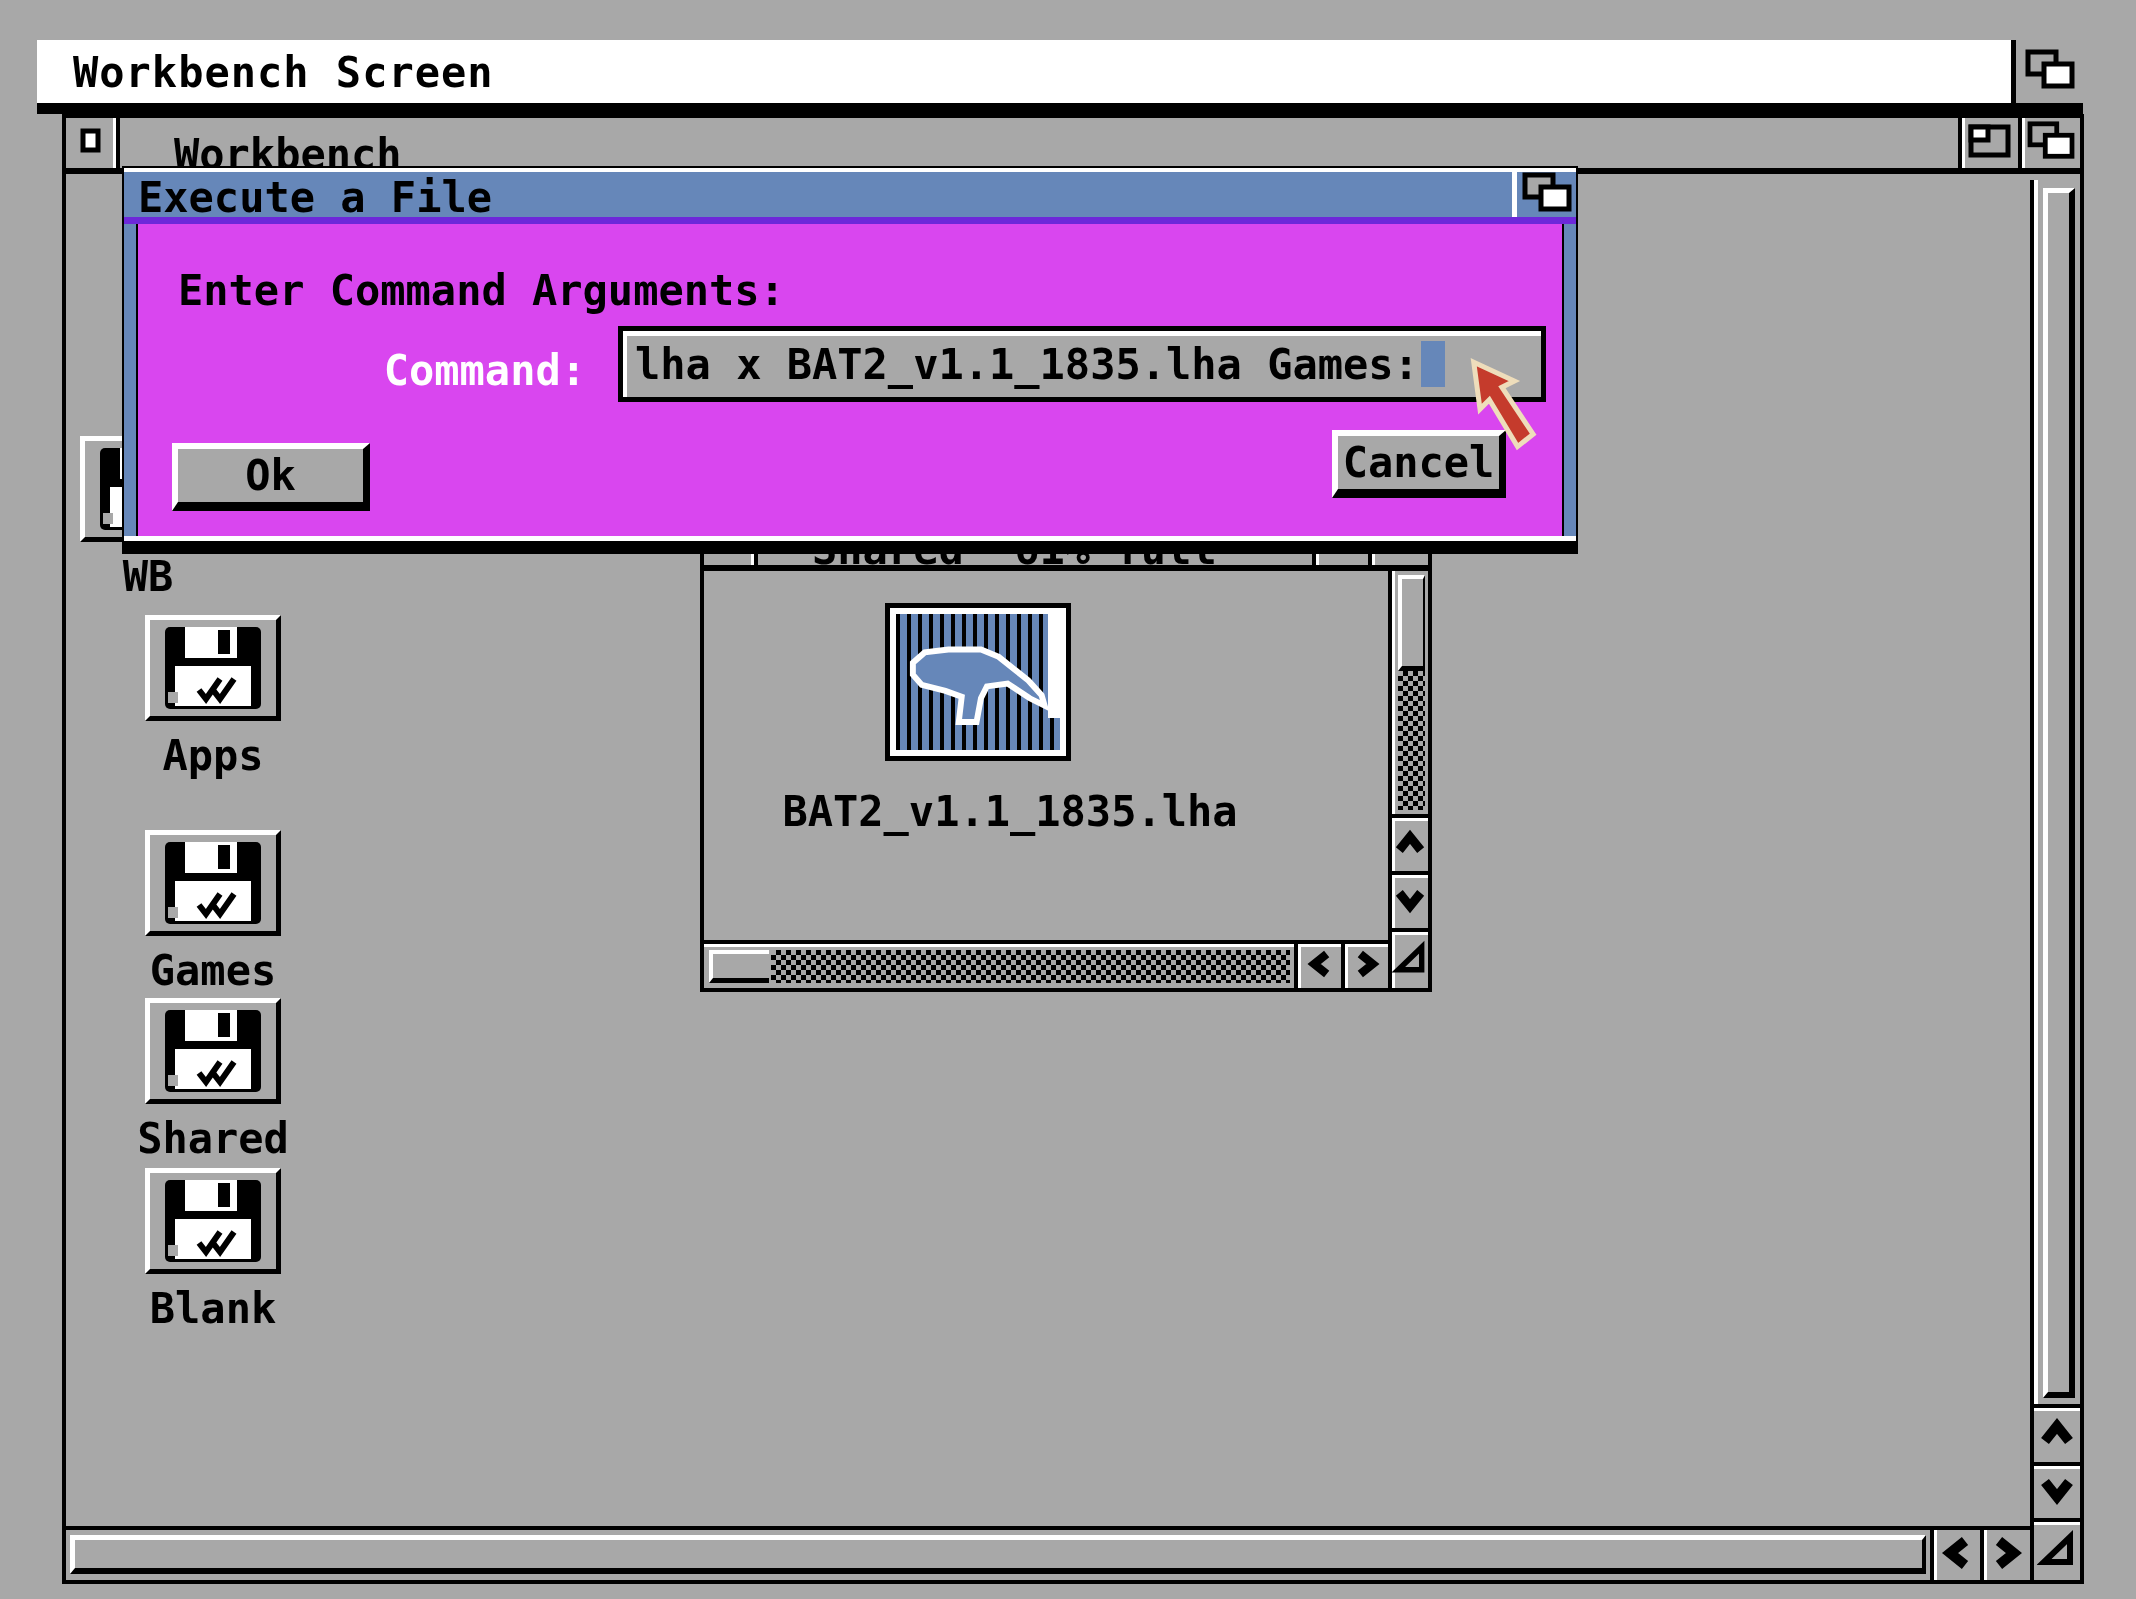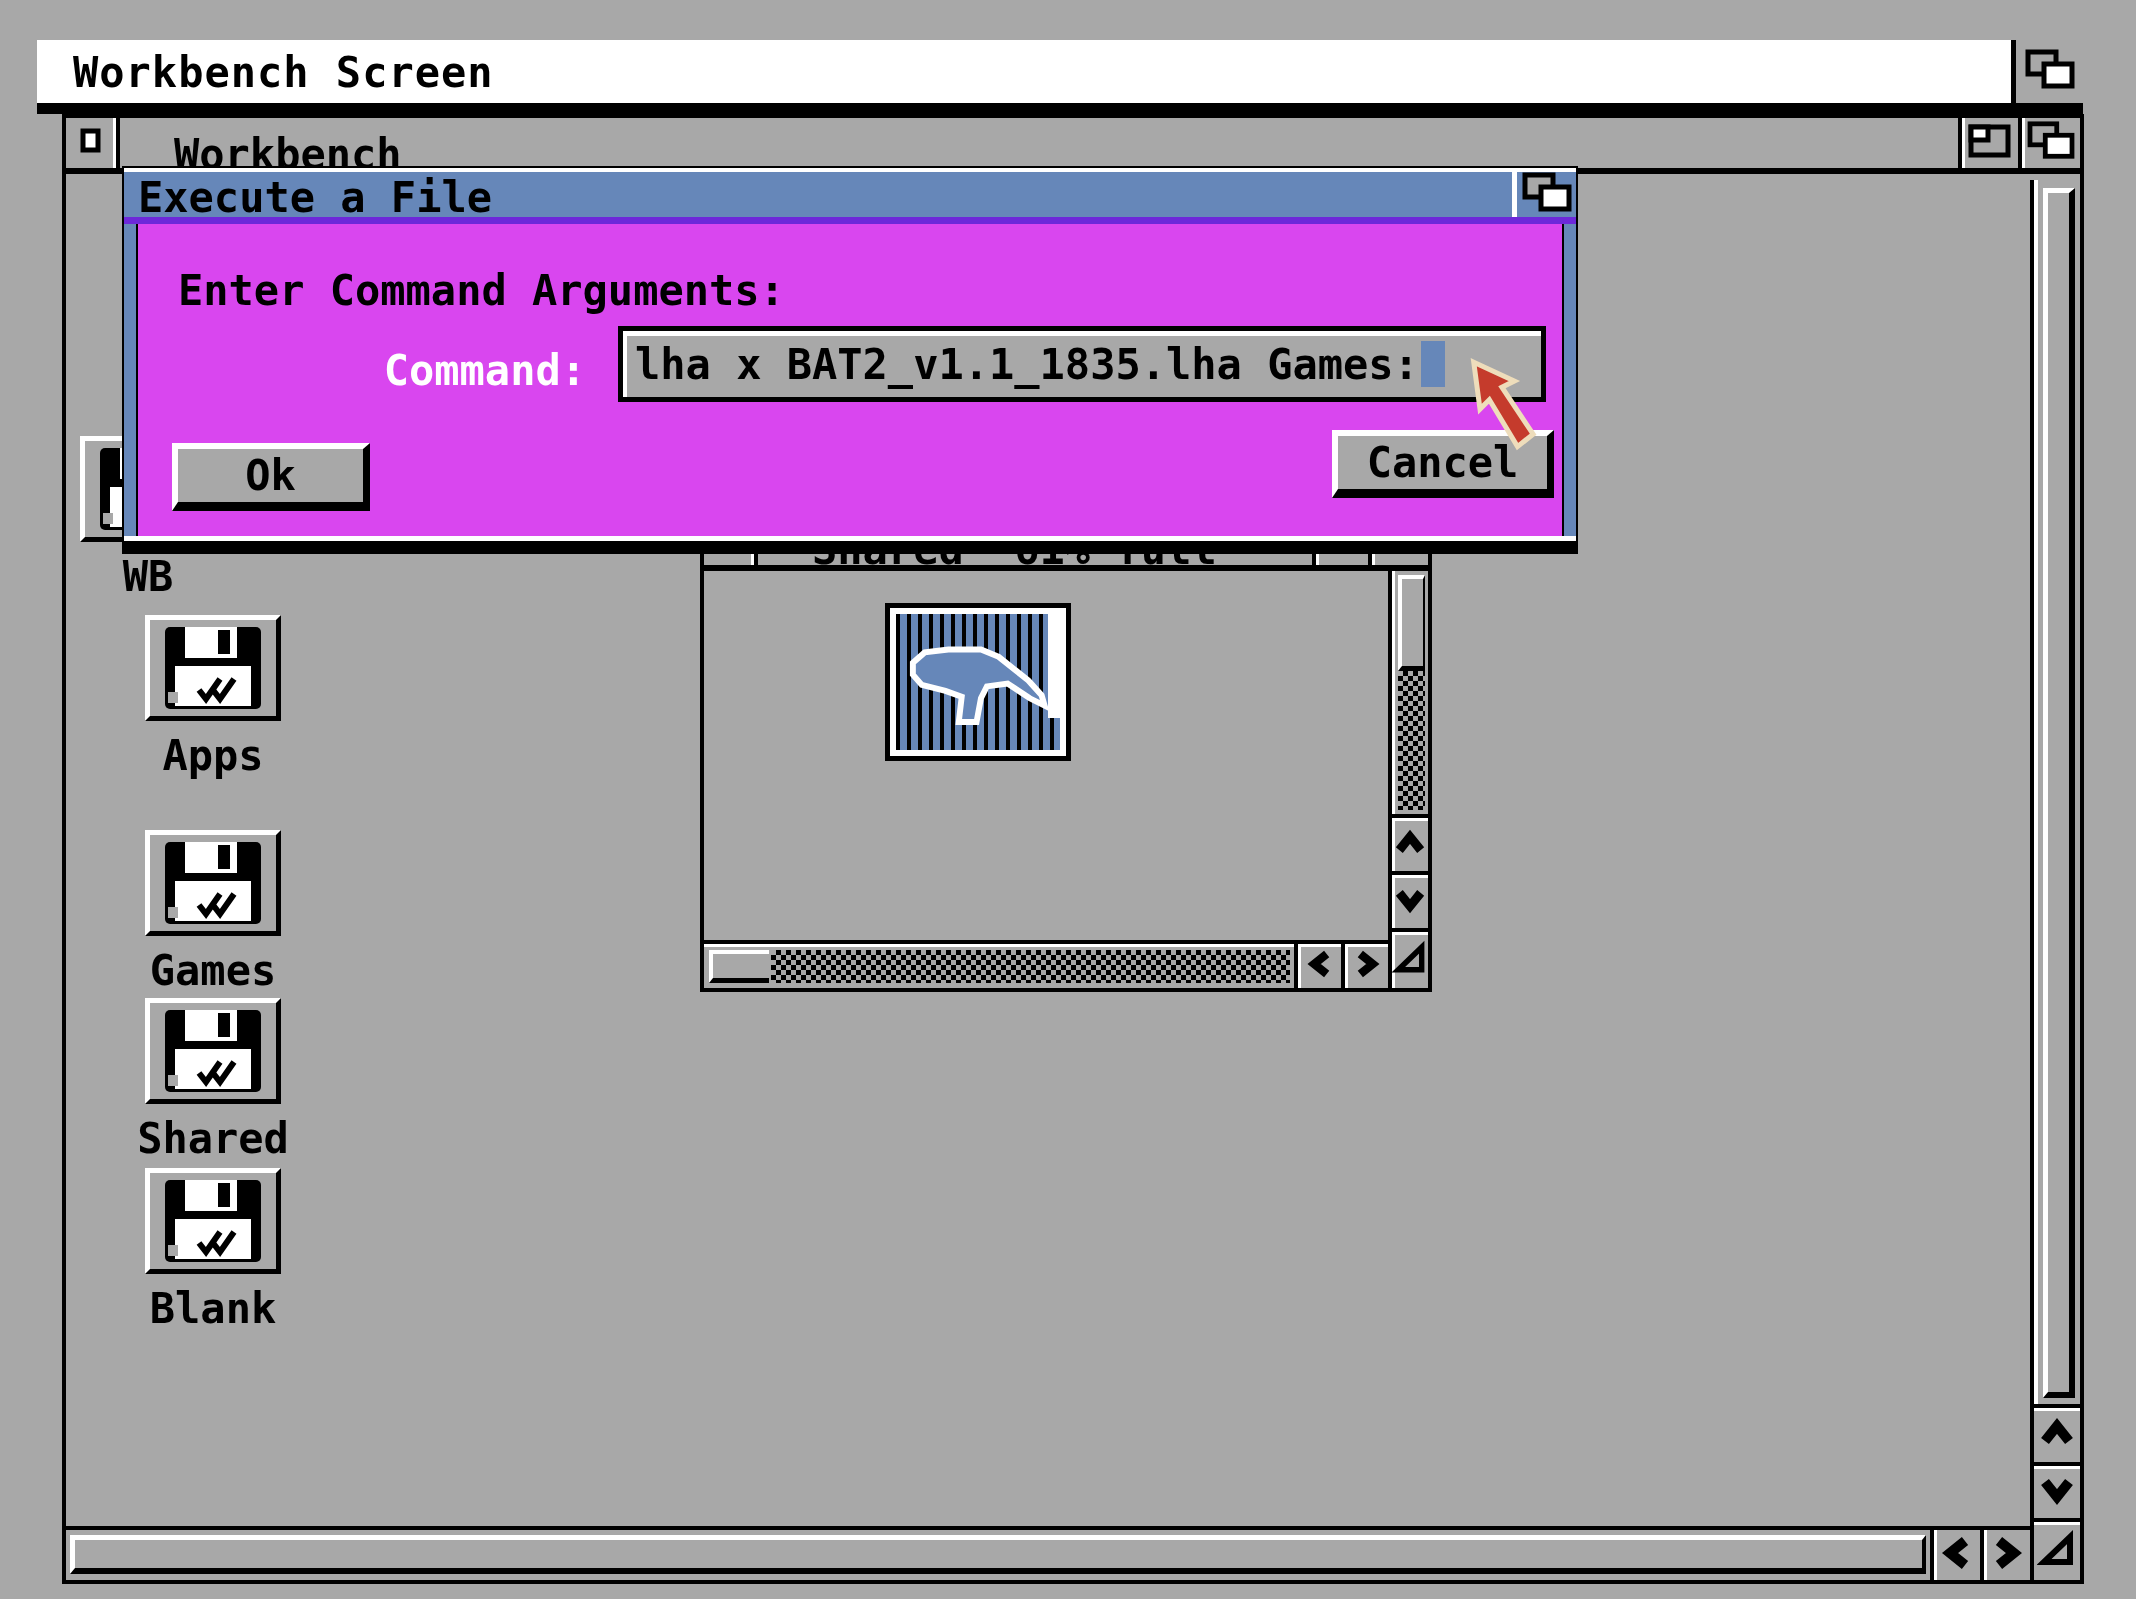--- a/index.html
+++ b/index.html
@@ -166,21 +166,21 @@
   }
   .cursor-block { width: 24px; height: 46px; background: #6687B9; margin-left: 2px; flex: none; }
   .dlg-btn {
     position: absolute; height: 68px; background: #A8A8A8;
     border-top: 6px solid #fff; border-left: 6px solid #fff;
     border-right: 7px solid #000; border-bottom: 9px solid #000;
     font-size: 42px; display: flex; align-items: center; justify-content: center;
     font-family: inherit; font-weight: bold; color: #000;
   }
   .btn-ok { left: 36px; top: 219px; width: 198px; }
-  .btn-cancel { left: 1196px; top: 206px; width: 222px; }
+  .btn-cancel { left: 1196px; top: 206px; width: 174px; }
 
   .pointer { position: absolute; left: 1466px; top: 356px; z-index: 30; }
 </style>
 </head>
 <body>
 
 <div class="screen-titlebar">
   <div class="screen-title-area">Workbench Screen</div>
   <div class="screen-depth">
     <span>
@@ -384,20 +384,21 @@
   <div class="sh-content">
     <div class="lha-icon">
       <div class="lha-stripes"></div>
       <div class="lha-notch"></div>
       <div class="lha-hammer">
         <svg width="148" height="104" viewBox="0 0 100 70">
           <polygon points="6,22 14,15 30,13 52,13 64,18 84,34 93,44 95,51 85,46 70,36 56,38 52,46 49,62 37,62 39,45 28,41 12,37 6,30" fill="#6687B9" stroke="#FFF" stroke-width="4" stroke-linejoin="miter"></polygon>
         </svg>
       </div>
     </div>
+    <div class="file-label">BAT2_v1.1_1835.lha</div>
 
     <div class="sh-vscroll">
       <div class="sh-vthumb"></div>
       <div class="sh-vtrack checker"></div>
       <div class="sh-up gadget-box">
         <span>
           <svg width="36" height="32" viewBox="0 0 40 36">
               <path d="M8 26 L20 11 L32 26" fill="none" stroke="#000" stroke-width="10"></path>
             </svg>
         </span>

